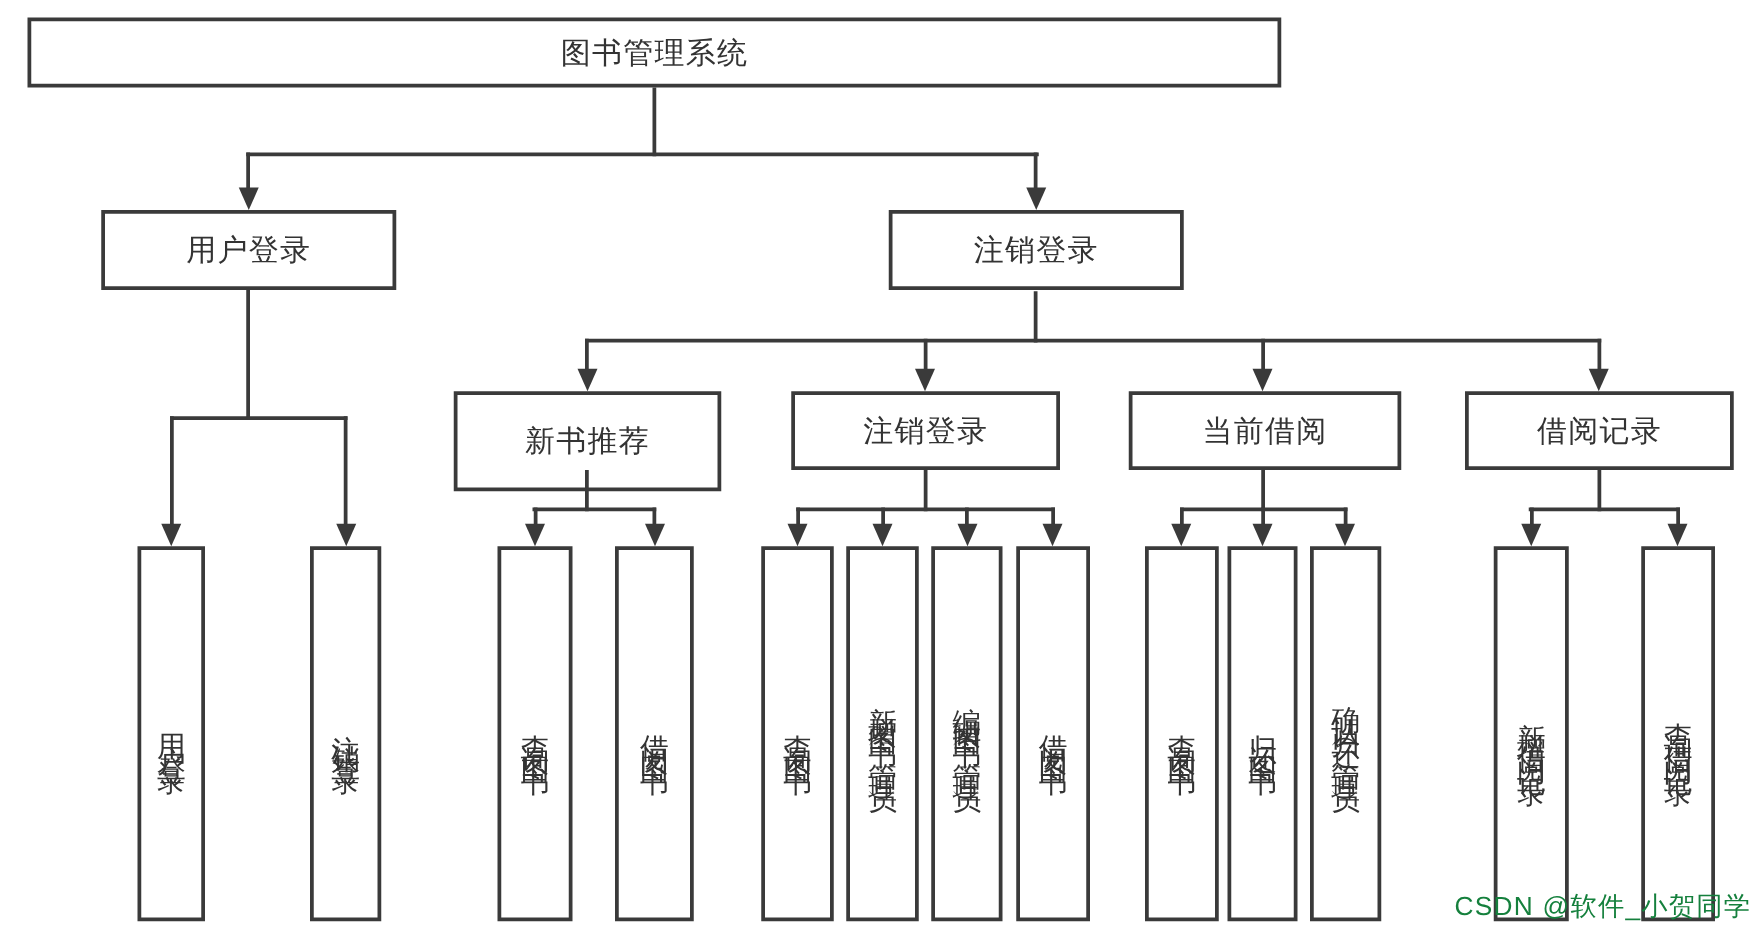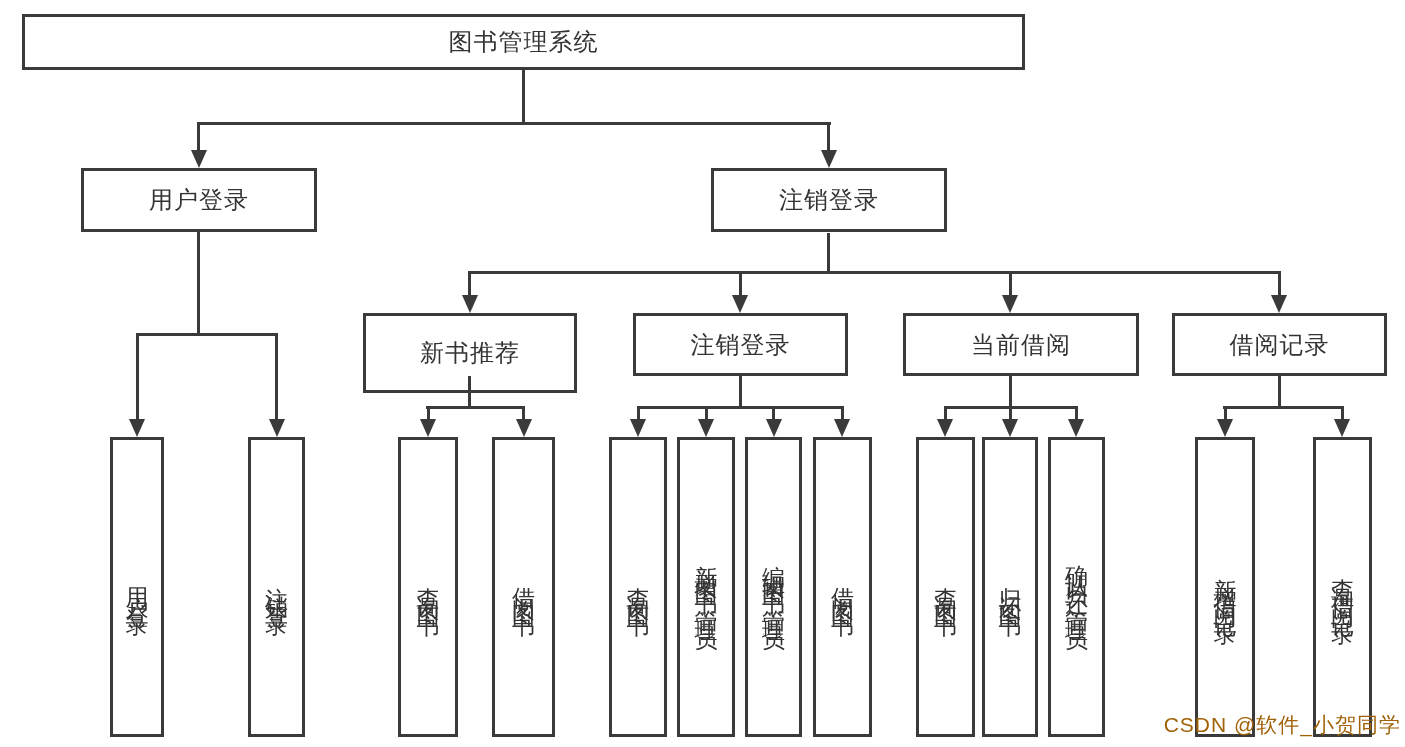--- a/index.html
+++ b/index.html
@@ -24,21 +24,21 @@
   .vline { position:absolute; width:3px; background:#3a3a3a; }
   .hline { position:absolute; height:3px; background:#3a3a3a; }
   .arrow {
     position:absolute; width:0; height:0;
     border-left:8px solid transparent;
     border-right:8px solid transparent;
     border-top:18px solid #3a3a3a;
   }
   .watermark {
     position:absolute; top:711px; right:4px;
-    font-size:21px; color:#a16207; letter-spacing:1px;
+    font-size:21px; color:#15803d; letter-spacing:1px;
     z-index:5;
   }
 </style>
 </head>
 <body>
 
 <div class="canvas">
 
   <div class="node" style="left:22px; top:14px; width:1003px; height:56px;">
     <span>图书管理系统</span>
@@ -53,21 +53,21 @@
   </div>
 
   <div class="node" style="left:363px; top:313px; width:214px; height:80px;">
     <span>新书推荐</span>
   </div>
 
   <div class="node" style="left:633px; top:313px; width:215px; height:63px;">
     <span>注销登录</span>
   </div>
 
-  <div class="node" style="left:903px; top:313px; width:236px; height:63px;">
+  <div class="node" style="left:903px; top:313px; width:218px; height:63px;">
     <span>当前借阅</span>
   </div>
 
   <div class="node" style="left:1172px; top:313px; width:215px; height:63px;">
     <span>借阅记录</span>
   </div>
 
   <div class="node leaf" style="left:110px; top:437px; width:54px; height:300px;">
     <span class="vtext">用户登录</span>
   </div>

